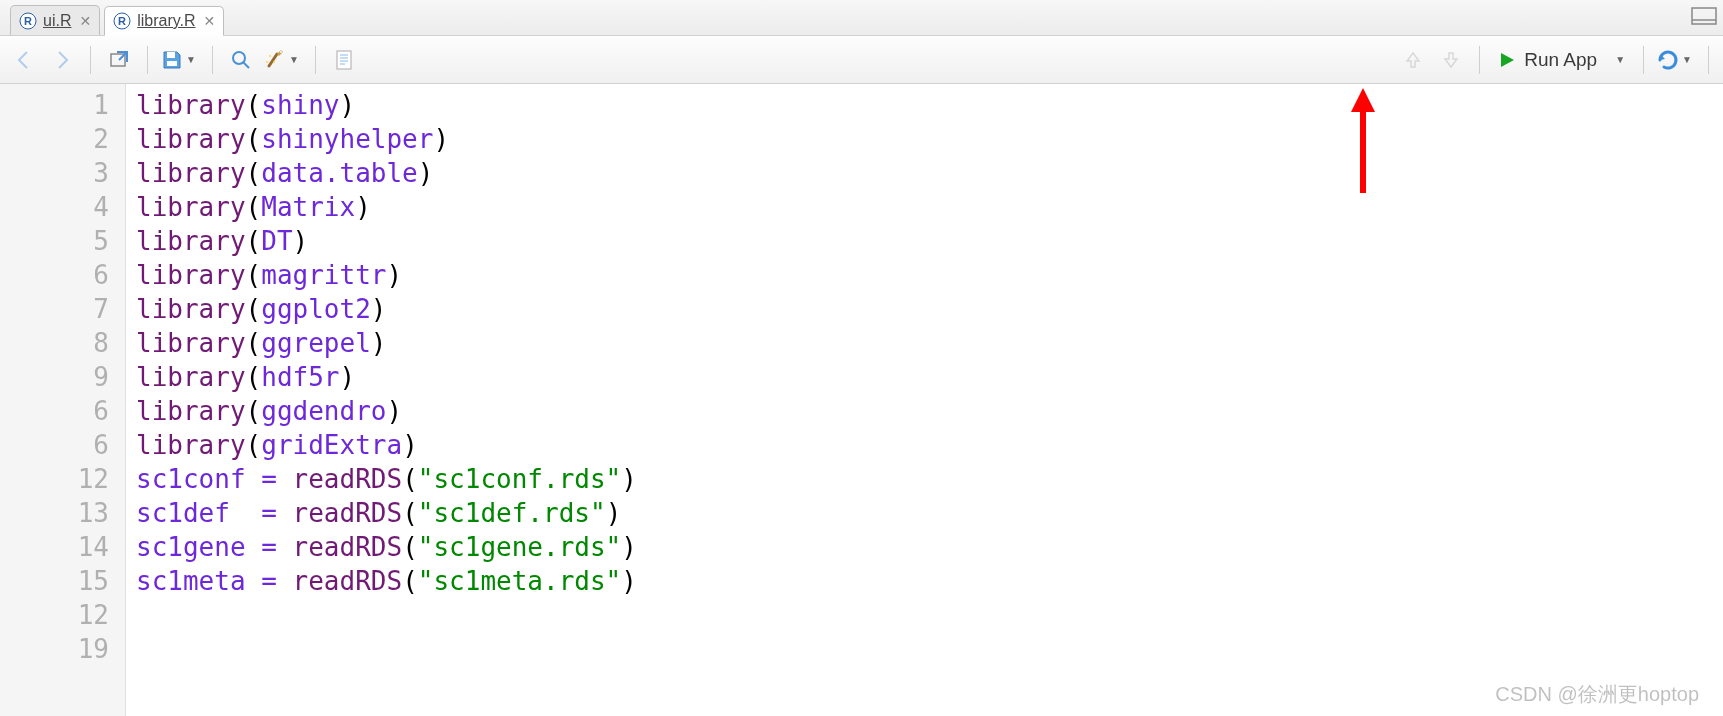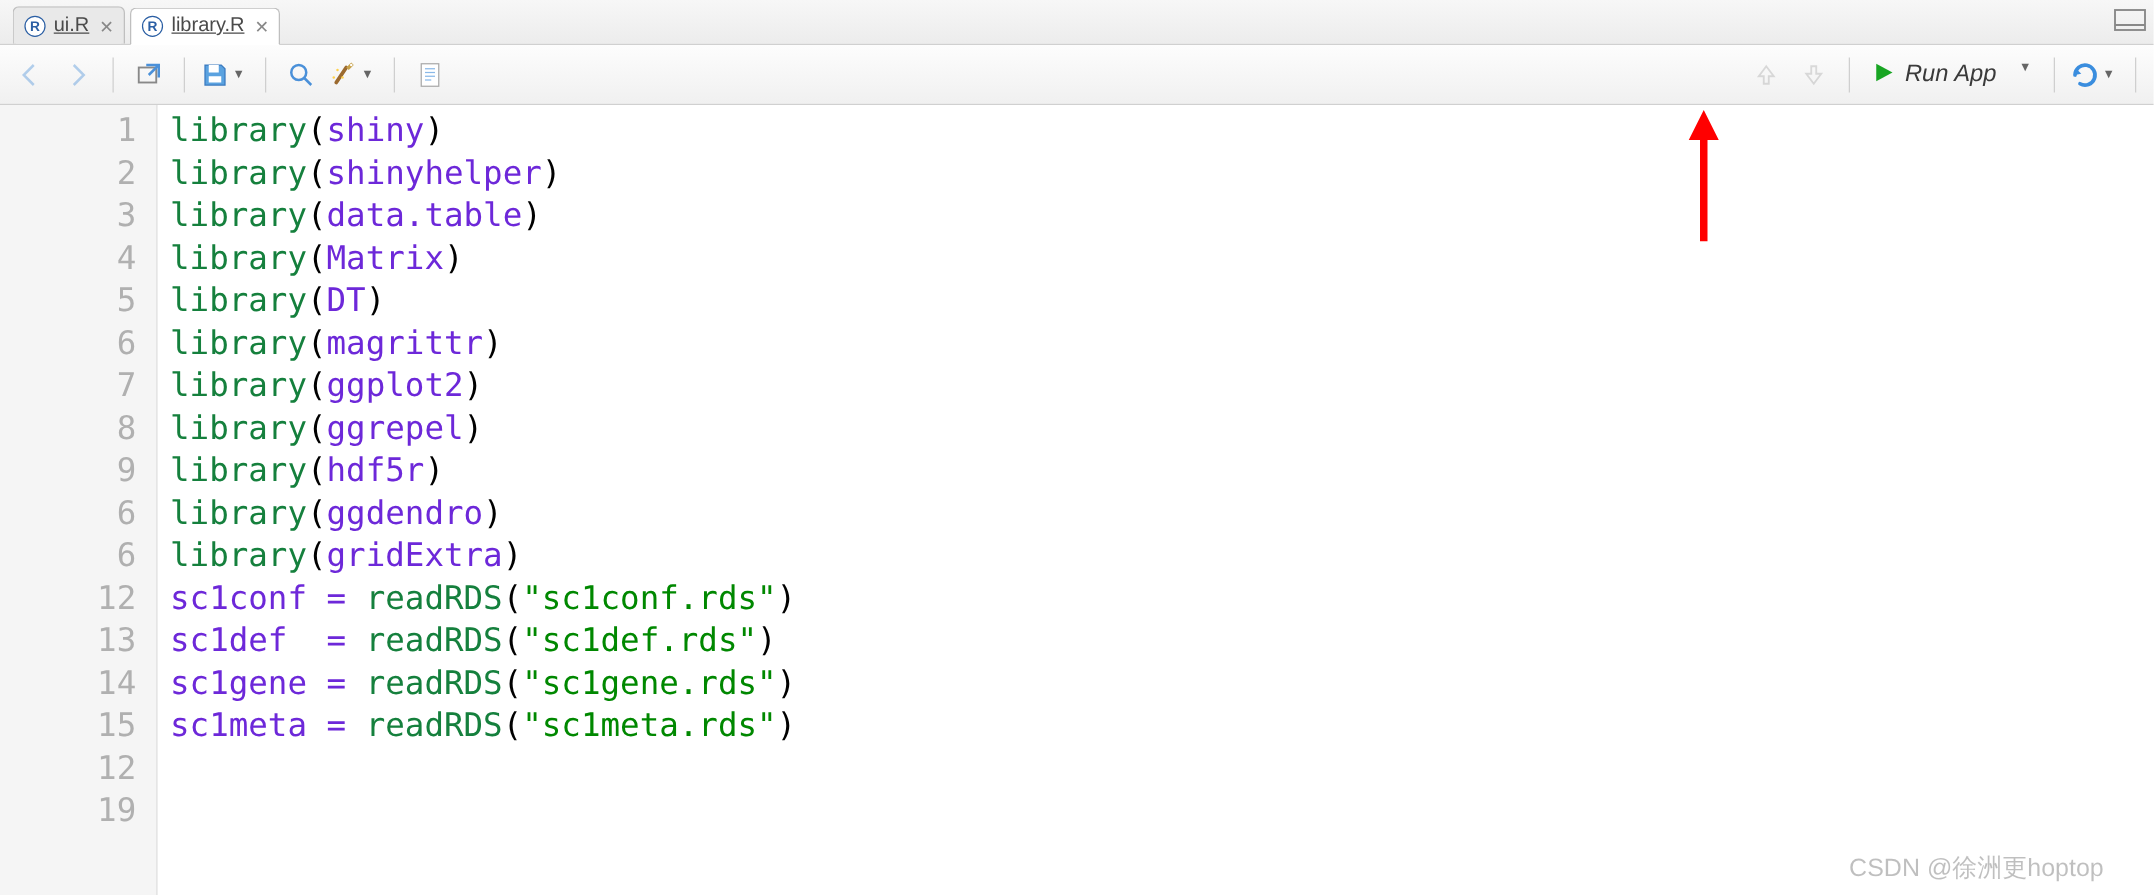--- a/index.html
+++ b/index.html
@@ -75,23 +75,23 @@
     width: 32px; height: 32px;
     display: inline-flex; align-items: center; justify-content: center;
     border-radius: 3px;
     cursor: pointer;
   }
   .icon-btn.disabled { opacity: 0.4; cursor: default; }
   .dd { font-size: 10px; color: #666; margin-left: 2px; }
   .icon-with-dd { display: flex; align-items: center; padding-right:4px; cursor:pointer; }
 
   .run-app {
-    display: flex; gap: 8px;
+    display: flex; align-items: center; gap: 8px;
     padding: 4px 6px; border-radius: 3px; cursor: pointer;
-    font-size: 19px; color: #3a3a3a; font-style: italic;
+    font-size: 19px; color: #3a3a3a;
   }
   .run-app .dd { margin-left: 10px; }
 
   .editor {
     display: flex;
     height: calc(100% - 36px - 48px);
     font-family: "Consolas","Lucida Console",monospace;
     font-size: 26px;
     line-height: 34px;
     position: relative;
@@ -102,28 +102,28 @@
     color: #b0b0b0;
     text-align: right;
     padding: 4px 16px 4px 0;
     border-right: 1px solid #e0e0e0;
     user-select: none;
   }
   .code {
     padding: 4px 0 4px 10px;
     white-space: pre;
   }
-  .tok-call { color: #15803d; }
+  .tok-call { color: #701a75; }
   .tok-str  { color: #008800; }
   .tok-def  { color: #6d28d9; }
   .tok-punc { color: #000000; }
 
   .watermark {
     position: absolute;
-    right: 40px;
+    right: 24px;
     bottom: 8px;
     color: rgba(0,0,0,0.25);
     font-size: 20px;
     font-family: Arial, sans-serif;
   }
   .annotation-arrow {
     position: absolute;
     right: 340px;
     top: 88px;
     pointer-events: none;

